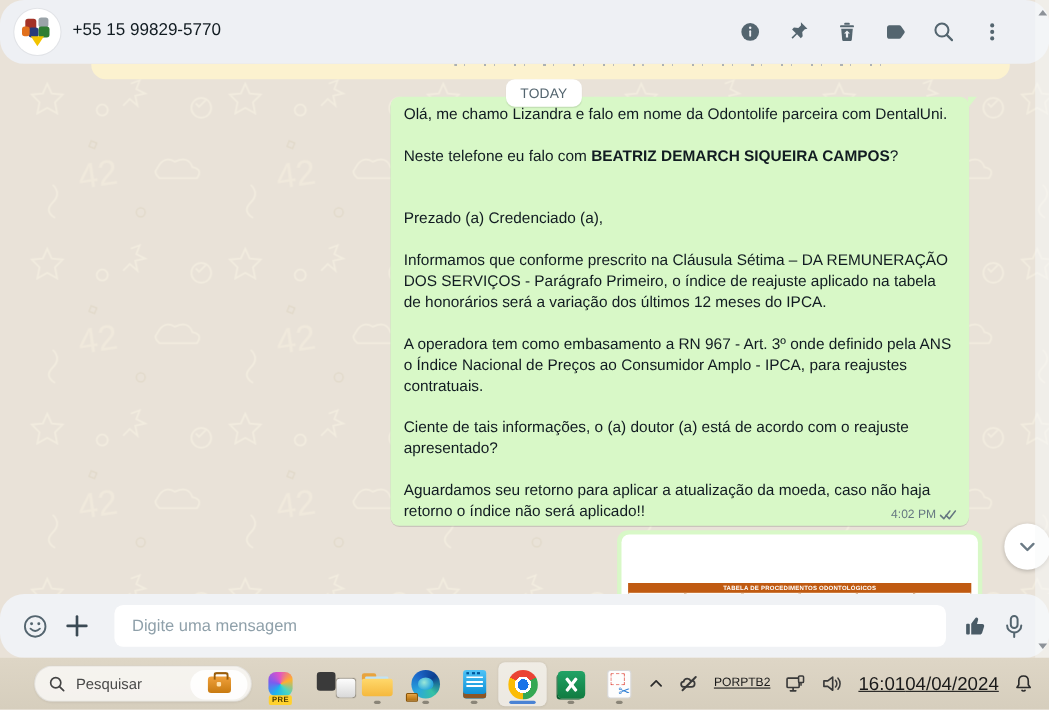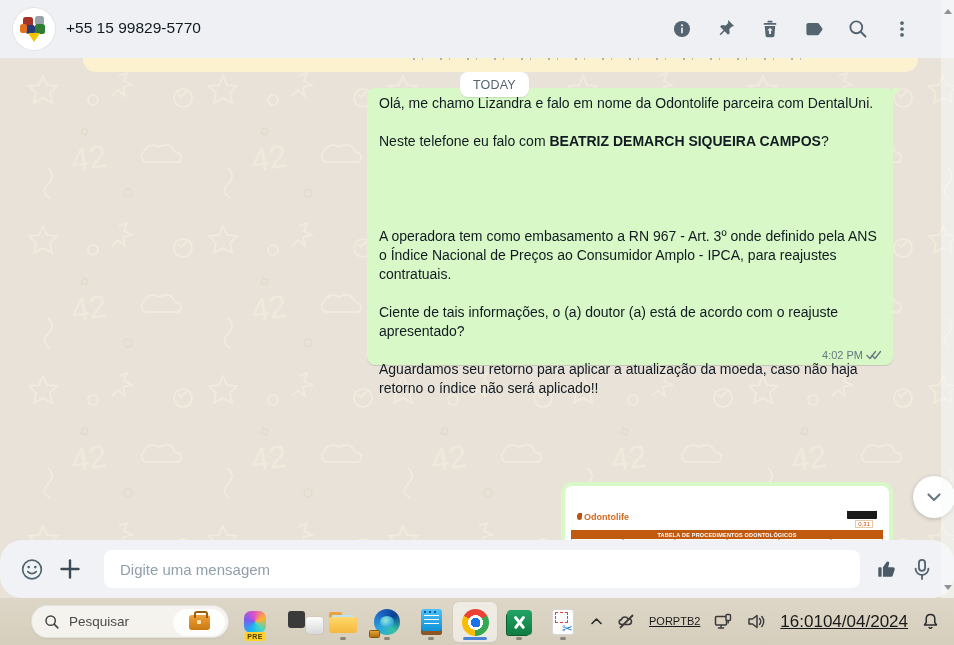--- a/index.html
+++ b/index.html
@@ -1,40 +1,40 @@
 <!DOCTYPE html>
 <html><head>
 <meta charset="utf-8">
 <style>
   * { margin:0; padding:0; box-sizing:border-box; }
   html,body { width:954px; height:645px; overflow:hidden; }
   body { font-family:"Liberation Sans", sans-serif; position:relative; background:#e9e2d8; }
   .abs { position:absolute; }
 
   
-  .chat-header { position:absolute; left:0; top:0; width:954px; height:58px; background:#eef0f4; z-index:6; display:flex; align-items:center; }
+  .chat-header { position:absolute; left:0; top:0; width:954px; height:58px; background:#eef0f4; z-index:6; display:flex; align-items:center;border-radius:22px; }
   .avatar { position:absolute; left:13px; top:8px; width:42px; height:42px; border-radius:50%; background:#fff; box-shadow:0 0 0 1px rgba(0,0,0,.05); display:flex; align-items:center; justify-content:center; cursor:pointer; }
   .chat-title { position:absolute; left:66px; top:19px; font-size:15.5px; color:#111b21; }
   .header-actions { position:absolute; right:40px; top:0; height:58px; display:flex; align-items:center; gap:20px; }
   .icon-btn { width:24px; height:24px; display:flex; align-items:center; justify-content:center; cursor:pointer; }
   .icon-btn svg { display:block; }
 
   
   .chat-area { position:absolute; left:0; top:58px; width:954px; height:482px; overflow:hidden;margin-left:23px; }
   .wallpaper { position:absolute; left:0; top:0; }
 
   .notice-banner { position:absolute; left:60px; top:0; width:835px; height:14px; background:#fcf2cf; border-radius:0 0 13px 13px; overflow:hidden; }
   .notice-stubs { position:absolute; left:330px; top:-1px; width:390px; height:3px;
     background:repeating-linear-gradient(90deg,#99a1ac 0 2px, transparent 2px 9px, #aab0b8 9px 10px, transparent 10px 27px); opacity:.8; }
 
   .date-chip { position:absolute; left:437px; top:14px; height:25px; padding:0 13px; background:#fff; border-radius:8px;
     box-shadow:0 1px 1px rgba(0,0,0,.1); display:flex; align-items:center; font-size:12.5px; color:#54656f; letter-spacing:.2px; z-index:2; }
 
   .bubble-out { position:absolute; background:#d8f8c7; border-radius:8px; box-shadow:0 1px .5px rgba(0,0,0,.13); }
-  .msg-bubble { left:344px; top:30px; width:526px; height:277px; padding:6px 12px 4px 12px; z-index:1; }
+  .msg-bubble { left:332px; top:30px; width:526px; height:390px; padding:6px 12px 4px 12px; z-index:1; }
   .msg-bubble:after { content:""; position:absolute; top:0; right:-7px; width:0; height:0;
     border-left:8px solid #d8f8c7; border-bottom:10px solid transparent; }
   .msg-text { font-size:14px; line-height:19px; color:#111b21; }
   .msg-text p { margin:0; }
   .gap1 { height:19px; } .gap2 { height:38px; }
   .msg-meta { position:absolute; right:11px; bottom:4px; display:flex; align-items:center; gap:3px; }
   .msg-time { font-size:11px; color:#667781; }
 
   .img-bubble { left:538px; top:424px; width:332px; height:70px; background:#d8f8c7; padding:4px; border-radius:10px; z-index:1; }
   .doc-preview { width:100%; height:100%; background:#fff; border-radius:7px; overflow:hidden; position:relative; }
@@ -152,44 +152,41 @@
   </div>
 
   <div class="date-chip">TODAY</div>
 
   <div class="bubble-out msg-bubble">
     <div class="msg-text">
       <p>Olá, me chamo Lizandra e falo em nome da Odontolife parceira com DentalUni.</p>
       <div class="gap1"></div>
       <p><span>Neste telefone eu falo com </span><b>BEATRIZ DEMARCH SIQUEIRA CAMPOS</b><span>?</span></p>
       <div class="gap2"></div>
-      <div class="gap1"></div>
+      <p>Prezado (a) Credenciado (a),</p>
+      <div class="gap1"></div>
+      <p>Informamos que conforme prescrito na Cláusula Sétima – DA REMUNERAÇÃO DOS SERVIÇOS - Parágrafo Primeiro, o índice de reajuste aplicado na tabela de honorários será a variação dos últimos 12 meses do IPCA.</p>
       <div class="gap1"></div>
       <p>A operadora tem como embasamento a RN 967 - Art. 3º onde definido pela ANS o Índice Nacional de Preços ao Consumidor Amplo - IPCA, para reajustes contratuais.</p>
       <div class="gap1"></div>
       <p>Ciente de tais informações, o (a) doutor (a) está de acordo com o reajuste apresentado?</p>
       <div class="gap1"></div>
       <p>Aguardamos seu retorno para aplicar a atualização da moeda, caso não haja retorno o índice não será aplicado!!</p>
     </div>
     <div class="msg-meta">
       <span class="msg-time">4:02 PM</span>
       <svg width="16" height="11" viewBox="0 0 16 11">
         <path d="M1 5.5 L4 8.5 L9.5 1.5" fill="none" stroke="#667781" stroke-width="1.4" stroke-linecap="round" stroke-linejoin="round"></path>
         <path d="M6 5.5 L9 8.5 L14.5 1.5" fill="none" stroke="#667781" stroke-width="1.4" stroke-linecap="round" stroke-linejoin="round"></path>
       </svg>
     </div>
   </div>
 
   <div class="abs img-bubble">
     <div class="doc-preview">
-      <div class="doc-logo-row">
-        <span class="doc-logo"><span class="doc-logo-leaf"></span><span>Odontolife</span></span>
-        <div class="doc-barcode"></div>
-        <div class="doc-corner-value">0,31</div>
-      </div>
       <div class="doc-title-bar">TABELA DE PROCEDIMENTOS ODONTOLÓGICOS</div>
       <div class="doc-table-stub">
         <div></div>
           <div></div>
           <div></div>
           <div></div>
           <div></div>
           <div></div>
       </div>
     </div>

